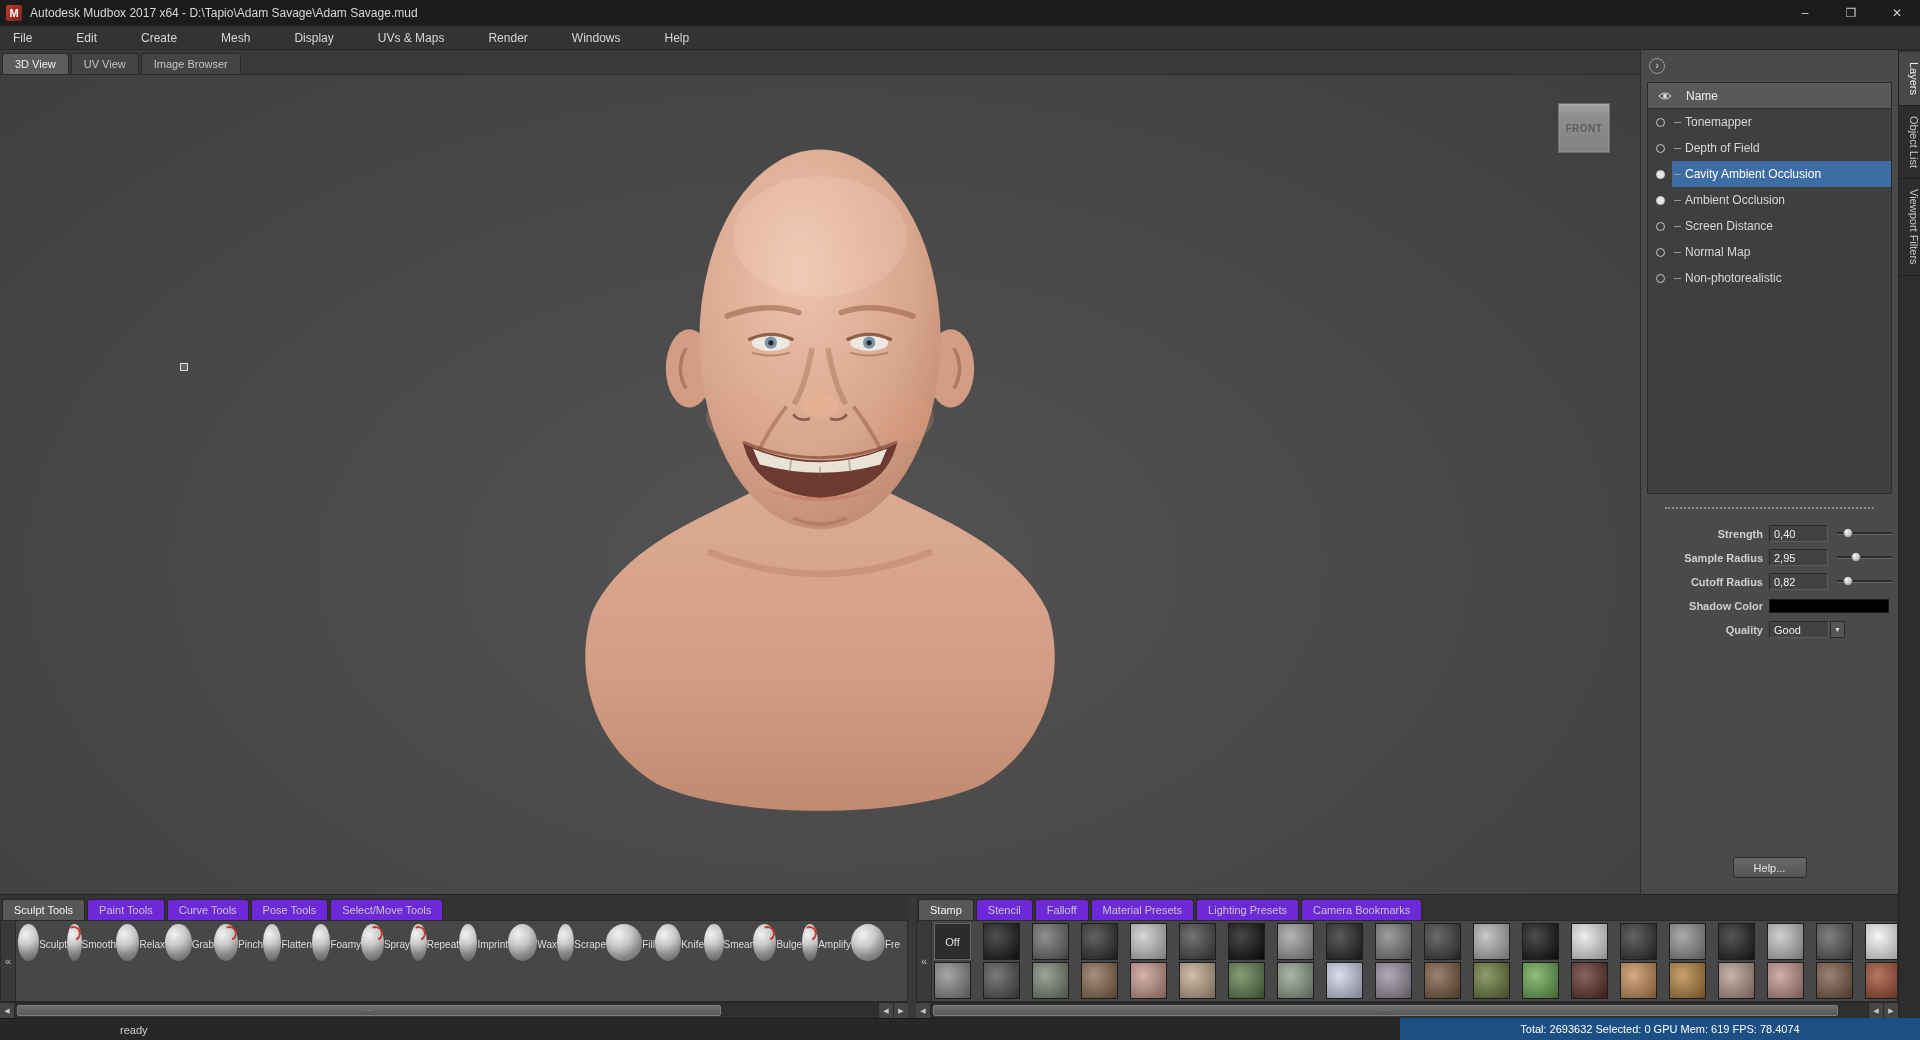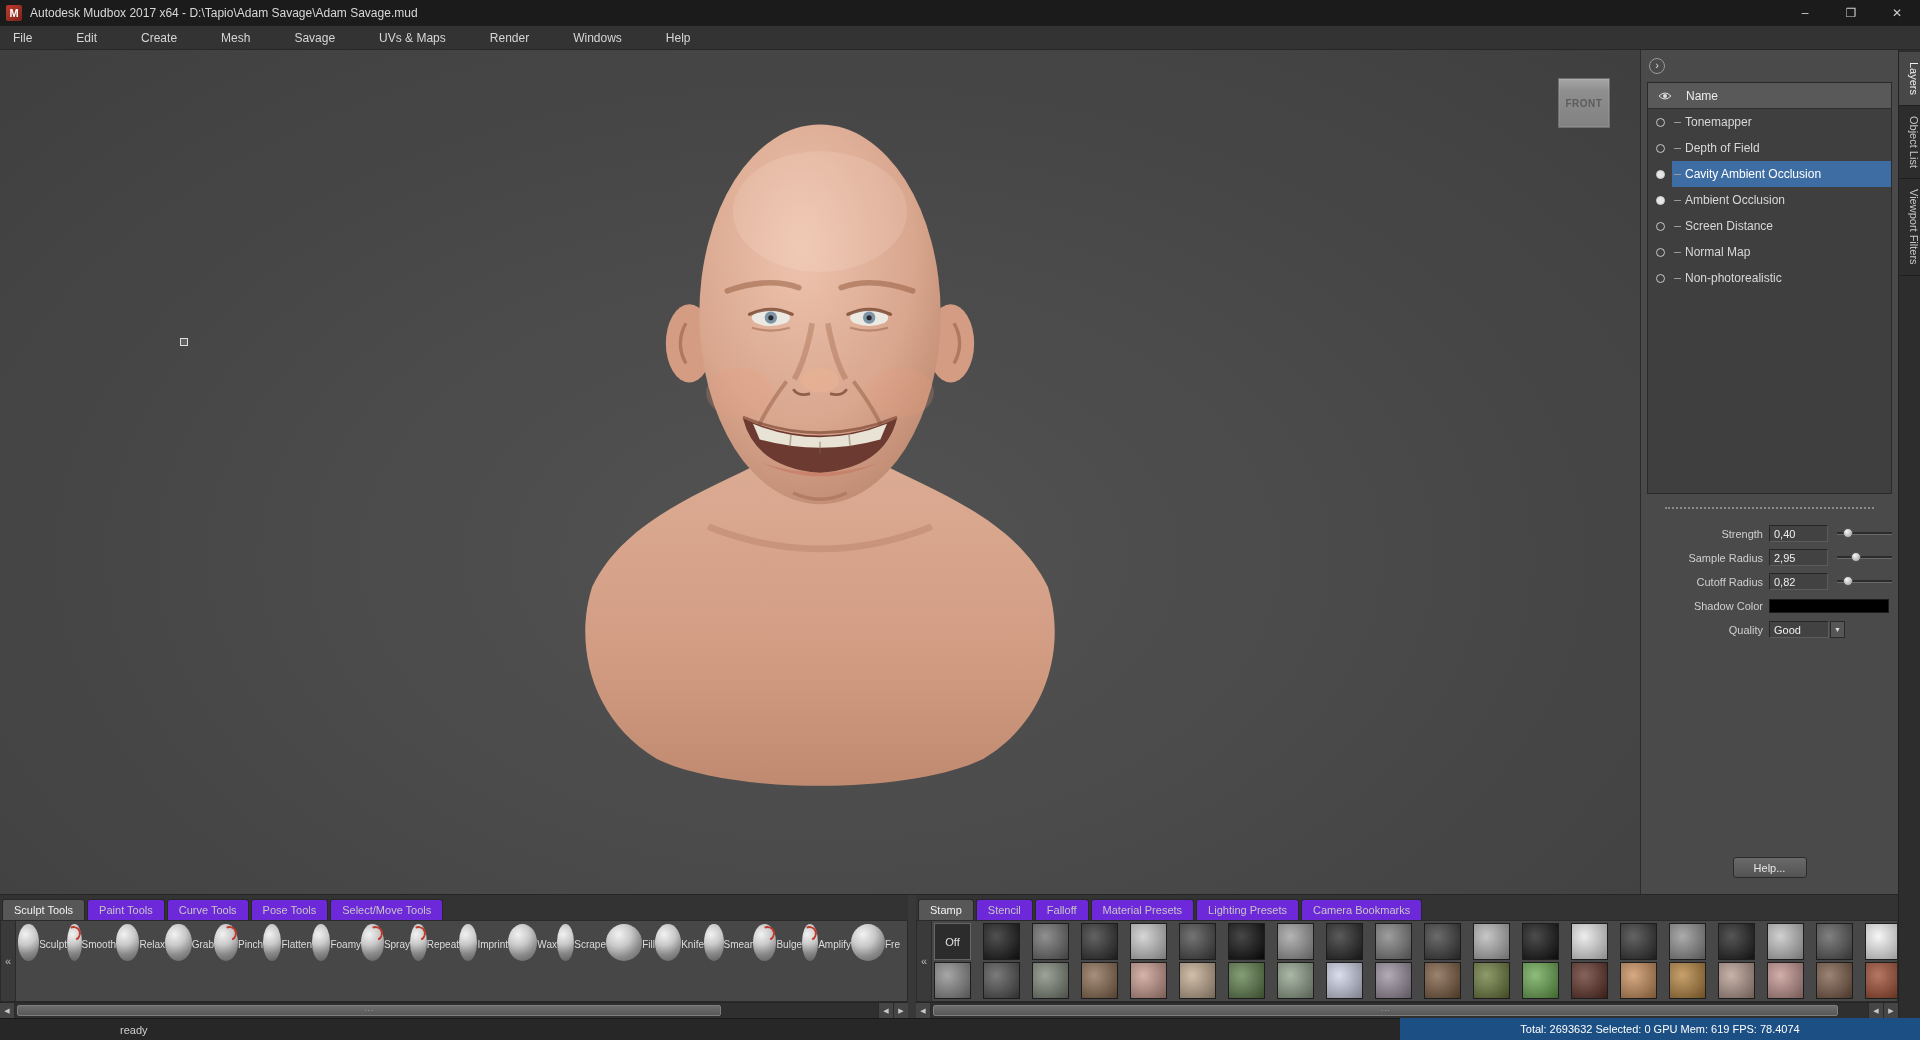--- a/index.html
+++ b/index.html
@@ -63,21 +63,21 @@
   .circle { width:9px; height:9px; border-radius:50%; border:1px solid #c9c9c9; background:transparent; display:block; }
   .circle.on { background:#e6e6e6; }
   .row-main { flex:1; height:100%; display:flex; align-items:center; font-size:12px; color:#d8d8d8; padding-left:2px; }
   .layer-row.selected .row-main { background:#3e6da3; color:#fff; }
   .tree-tick { width:7px; height:1px; background:#9a9a9a; margin-right:4px; flex:0 0 auto; }
 
   .dotted-divider { border-top:2px dotted #8a8a8a; margin:13px 18px 14px 18px; }
 
   .props { display:flex; flex-direction:column; gap:3px; flex:0 0 auto; }
   .prop-row { height:21px; display:flex; align-items:center; }
-  .prop-label { width:116px; text-align:right; font-size:11px; color:#cfcfcf; margin-right:6px; flex:0 0 auto; }
+  .prop-label { width:116px; text-align:right; font-size:11px; color:#cfcfcf; margin-right:6px; flex:0 0 auto;font-weight:bold; }
   .prop-field { width:60px; height:17px; background:#424242; font-size:11px; color:#eee;
     border:1px solid; border-color:#262626 #5c5c5c #5c5c5c #262626;
     display:flex; align-items:center; padding-left:4px; }
   .slider { width:56px; height:3px; background:#2c2c2c; border-bottom:1px solid #6a6a6a; margin-left:9px; position:relative; }
   .knob { position:absolute; top:-4px; left:15%; width:10px; height:10px; border-radius:50%;
     background:radial-gradient(circle at 35% 30%, #f5f5f5, #9e9e9e); border:1px solid #555; }
   .color-swatch { width:120px; height:14px; background:#000; border:1px solid #1c1c1c; }
   .dd-btn { width:15px; height:17px; background:#565656; border:1px solid #2a2a2a; margin-left:1px;
     display:flex; align-items:center; justify-content:center; font-size:7px; color:#ddd; }
   .help-btn { margin:auto auto 16px auto; width:74px; height:21px;
@@ -146,32 +146,37 @@
       <div class="win-btn">❐</div>
       <div class="win-btn">✕</div>
     </div>
   </div>
 
   <div class="menubar" id="menubar-items">
       <div class="menu-item">File</div>
       <div class="menu-item">Edit</div>
       <div class="menu-item">Create</div>
       <div class="menu-item">Mesh</div>
-      <div class="menu-item">Savage</div>
+      <div class="menu-item">Display</div>
       <div class="menu-item">UVs &amp; Maps</div>
       <div class="menu-item">Render</div>
       <div class="menu-item">Windows</div>
       <div class="menu-item">Help</div>
     </div>
 
   <div class="content">
     <div class="left-col">
       <div class="top-sub">
 
         <div class="view-area">
+          <div class="view-tabs" id="view-tabs">
+              <div class="vtab active">3D View</div>
+              <div class="vtab">UV View</div>
+              <div class="vtab">Image Browser</div>
+            </div>
           <div class="viewport">
 
             <svg class="bust" viewBox="0 0 500 700">
               <defs>
                 <radialGradient id="gSkinHead" cx="0.42" cy="0.32" r="0.85">
                   <stop offset="0" stop-color="#eec4ae"></stop>
                   <stop offset="0.55" stop-color="#d9a68e"></stop>
                   <stop offset="1" stop-color="#b27d64"></stop>
                 </radialGradient>
                 <linearGradient id="gSkinBody" x1="0" y1="0" x2="0" y2="1">

